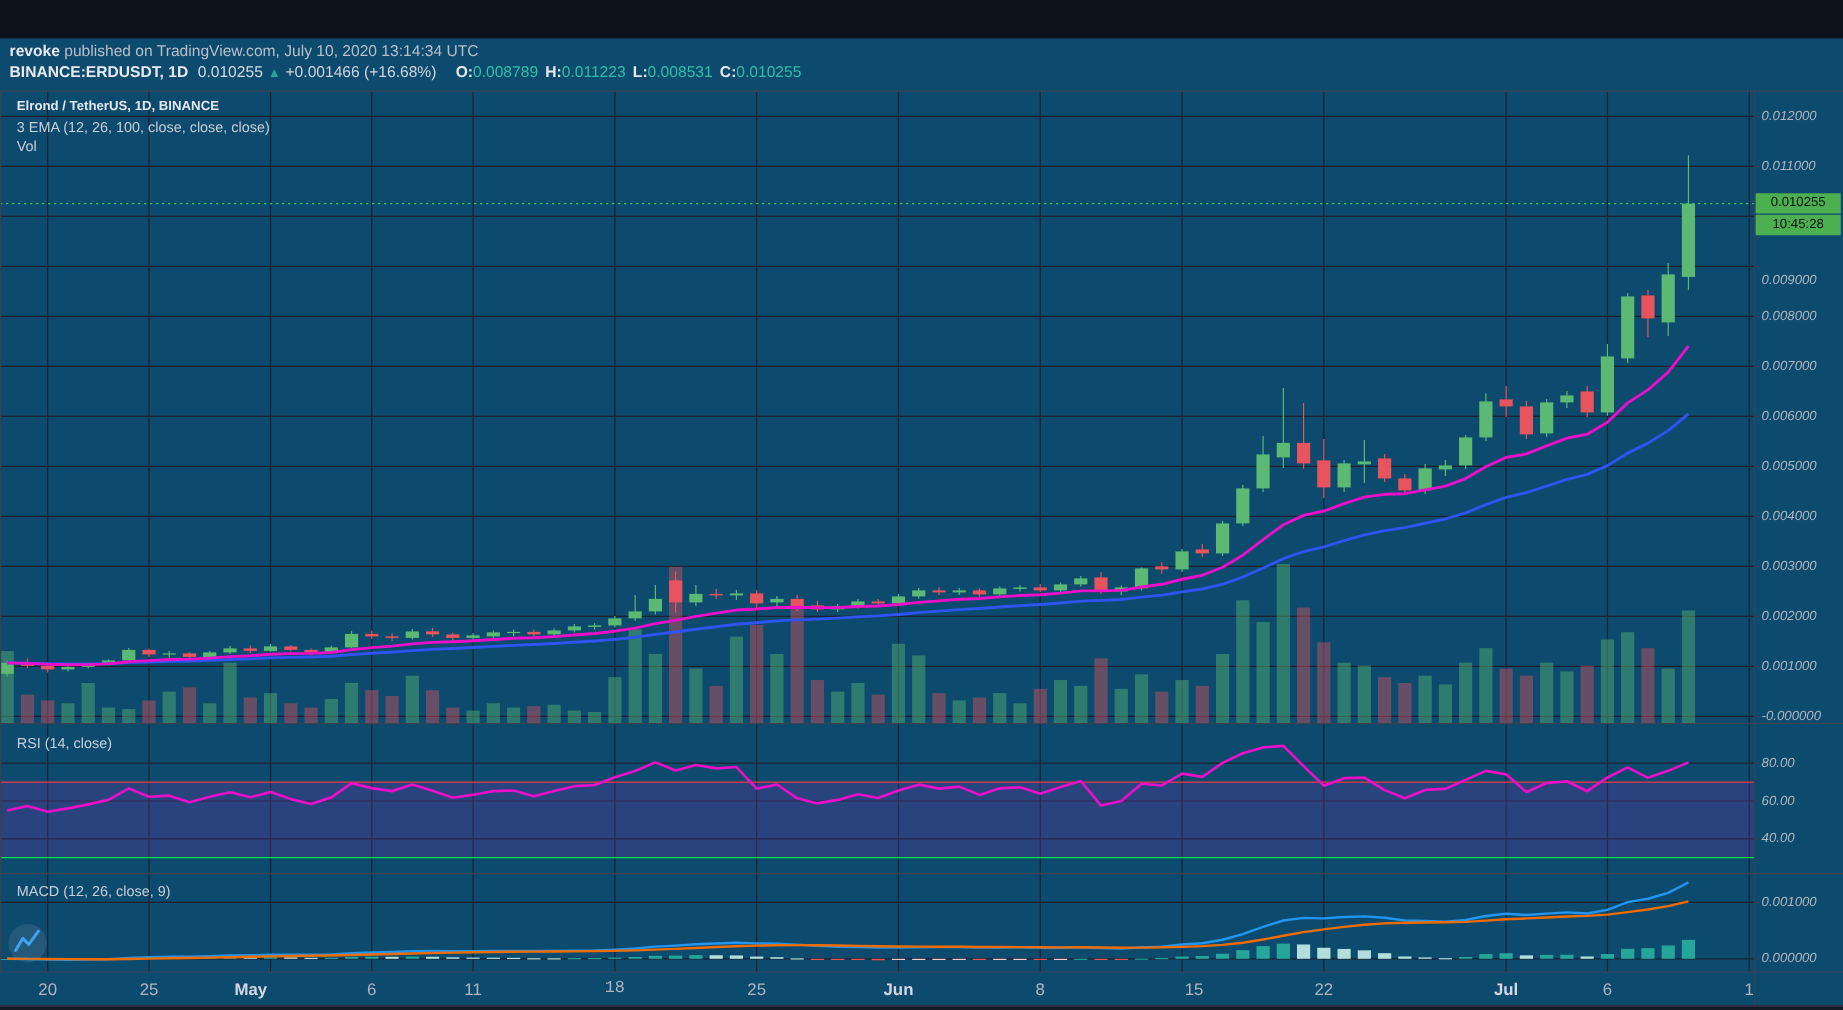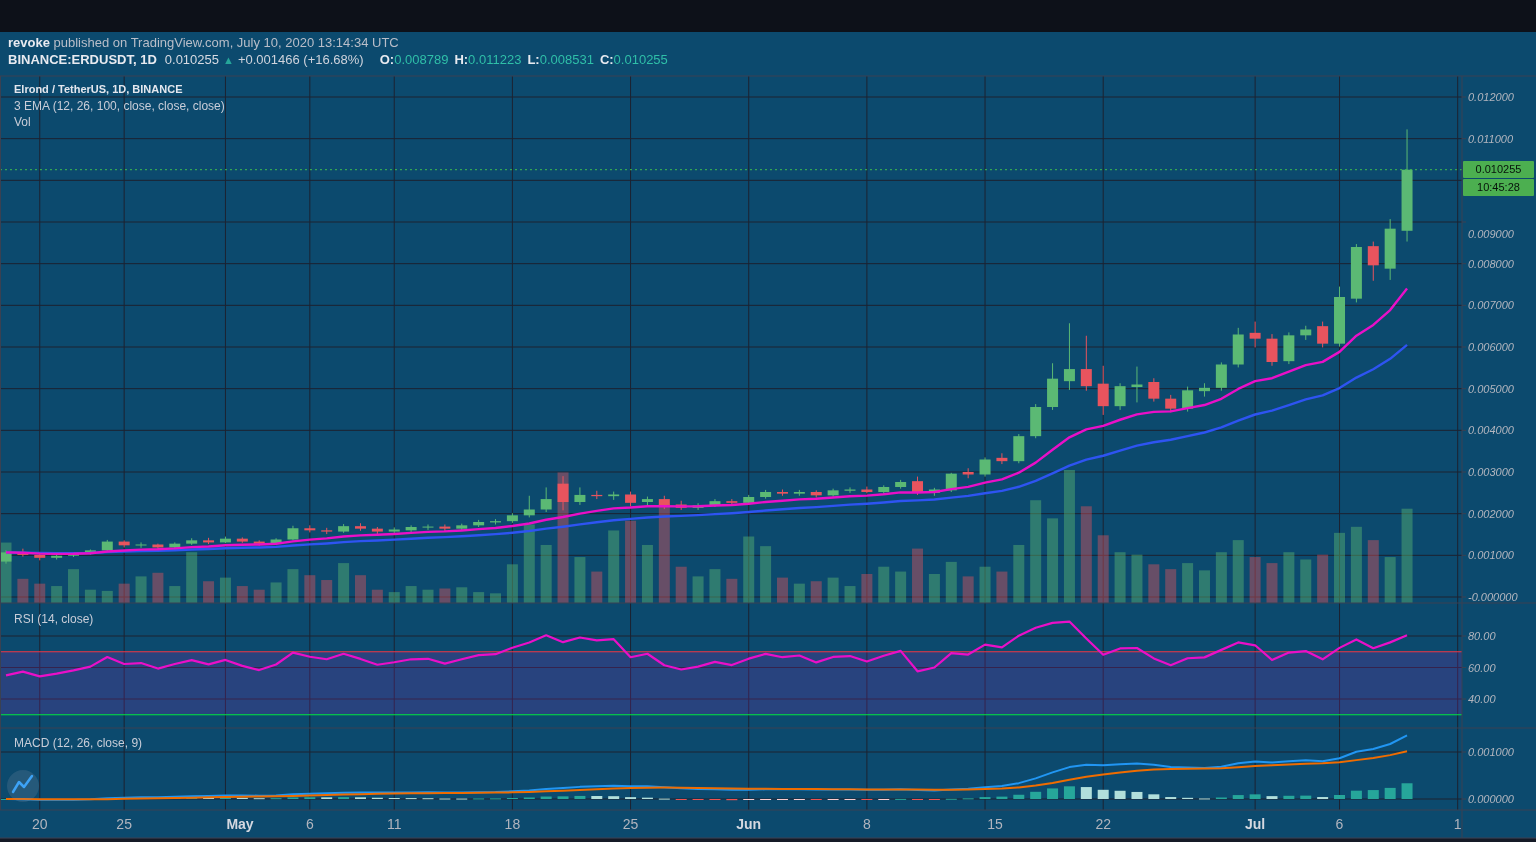--- a/index.html
+++ b/index.html
@@ -480,24 +480,24 @@
       <div class="tick-label" style="top: 629.5px;">60.00</div>
       <div class="tick-label" style="top: 661px;">40.00</div>
       <div class="tick-label" style="top: 714px;">0.001000</div>
       <div class="tick-label" style="top: 761px;">0.000000</div>
     </div>
   <div class="badge" style="top:129px">0.010255</div>
   <div class="badge" style="top:147px">10:45:28</div>
   <div id="time-labels">
       <div class="time-label" style="left: 39.76px;">20</div>
       <div class="time-label" style="left: 124.16px;">25</div>
-      <div class="time-label bold" style="left: 240px;">May</div>
+      <div class="time-label bold" style="left: 209px;">May</div>
       <div class="time-label" style="left: 309.84px;">6</div>
       <div class="time-label" style="left: 394.24px;">11</div>
-      <div class="time-label" style="left: 512.4px;">18</div>
+      <div class="time-label" style="left: 512.4px; font-family: Liberation Mono, monospace;">18</div>
       <div class="time-label" style="left: 630.56px;">25</div>
       <div class="time-label bold" style="left: 748.72px;">Jun</div>
       <div class="time-label" style="left: 866.88px;">8</div>
       <div class="time-label" style="left: 995px;">15</div>
       <div class="time-label" style="left: 1103.2px;">22</div>
       <div class="time-label bold" style="left: 1255.12px;">Jul</div>
       <div class="time-label" style="left: 1339.52px;">6</div>
       <div class="time-label" style="left: 1457.68px;">1</div>
     </div>
 

